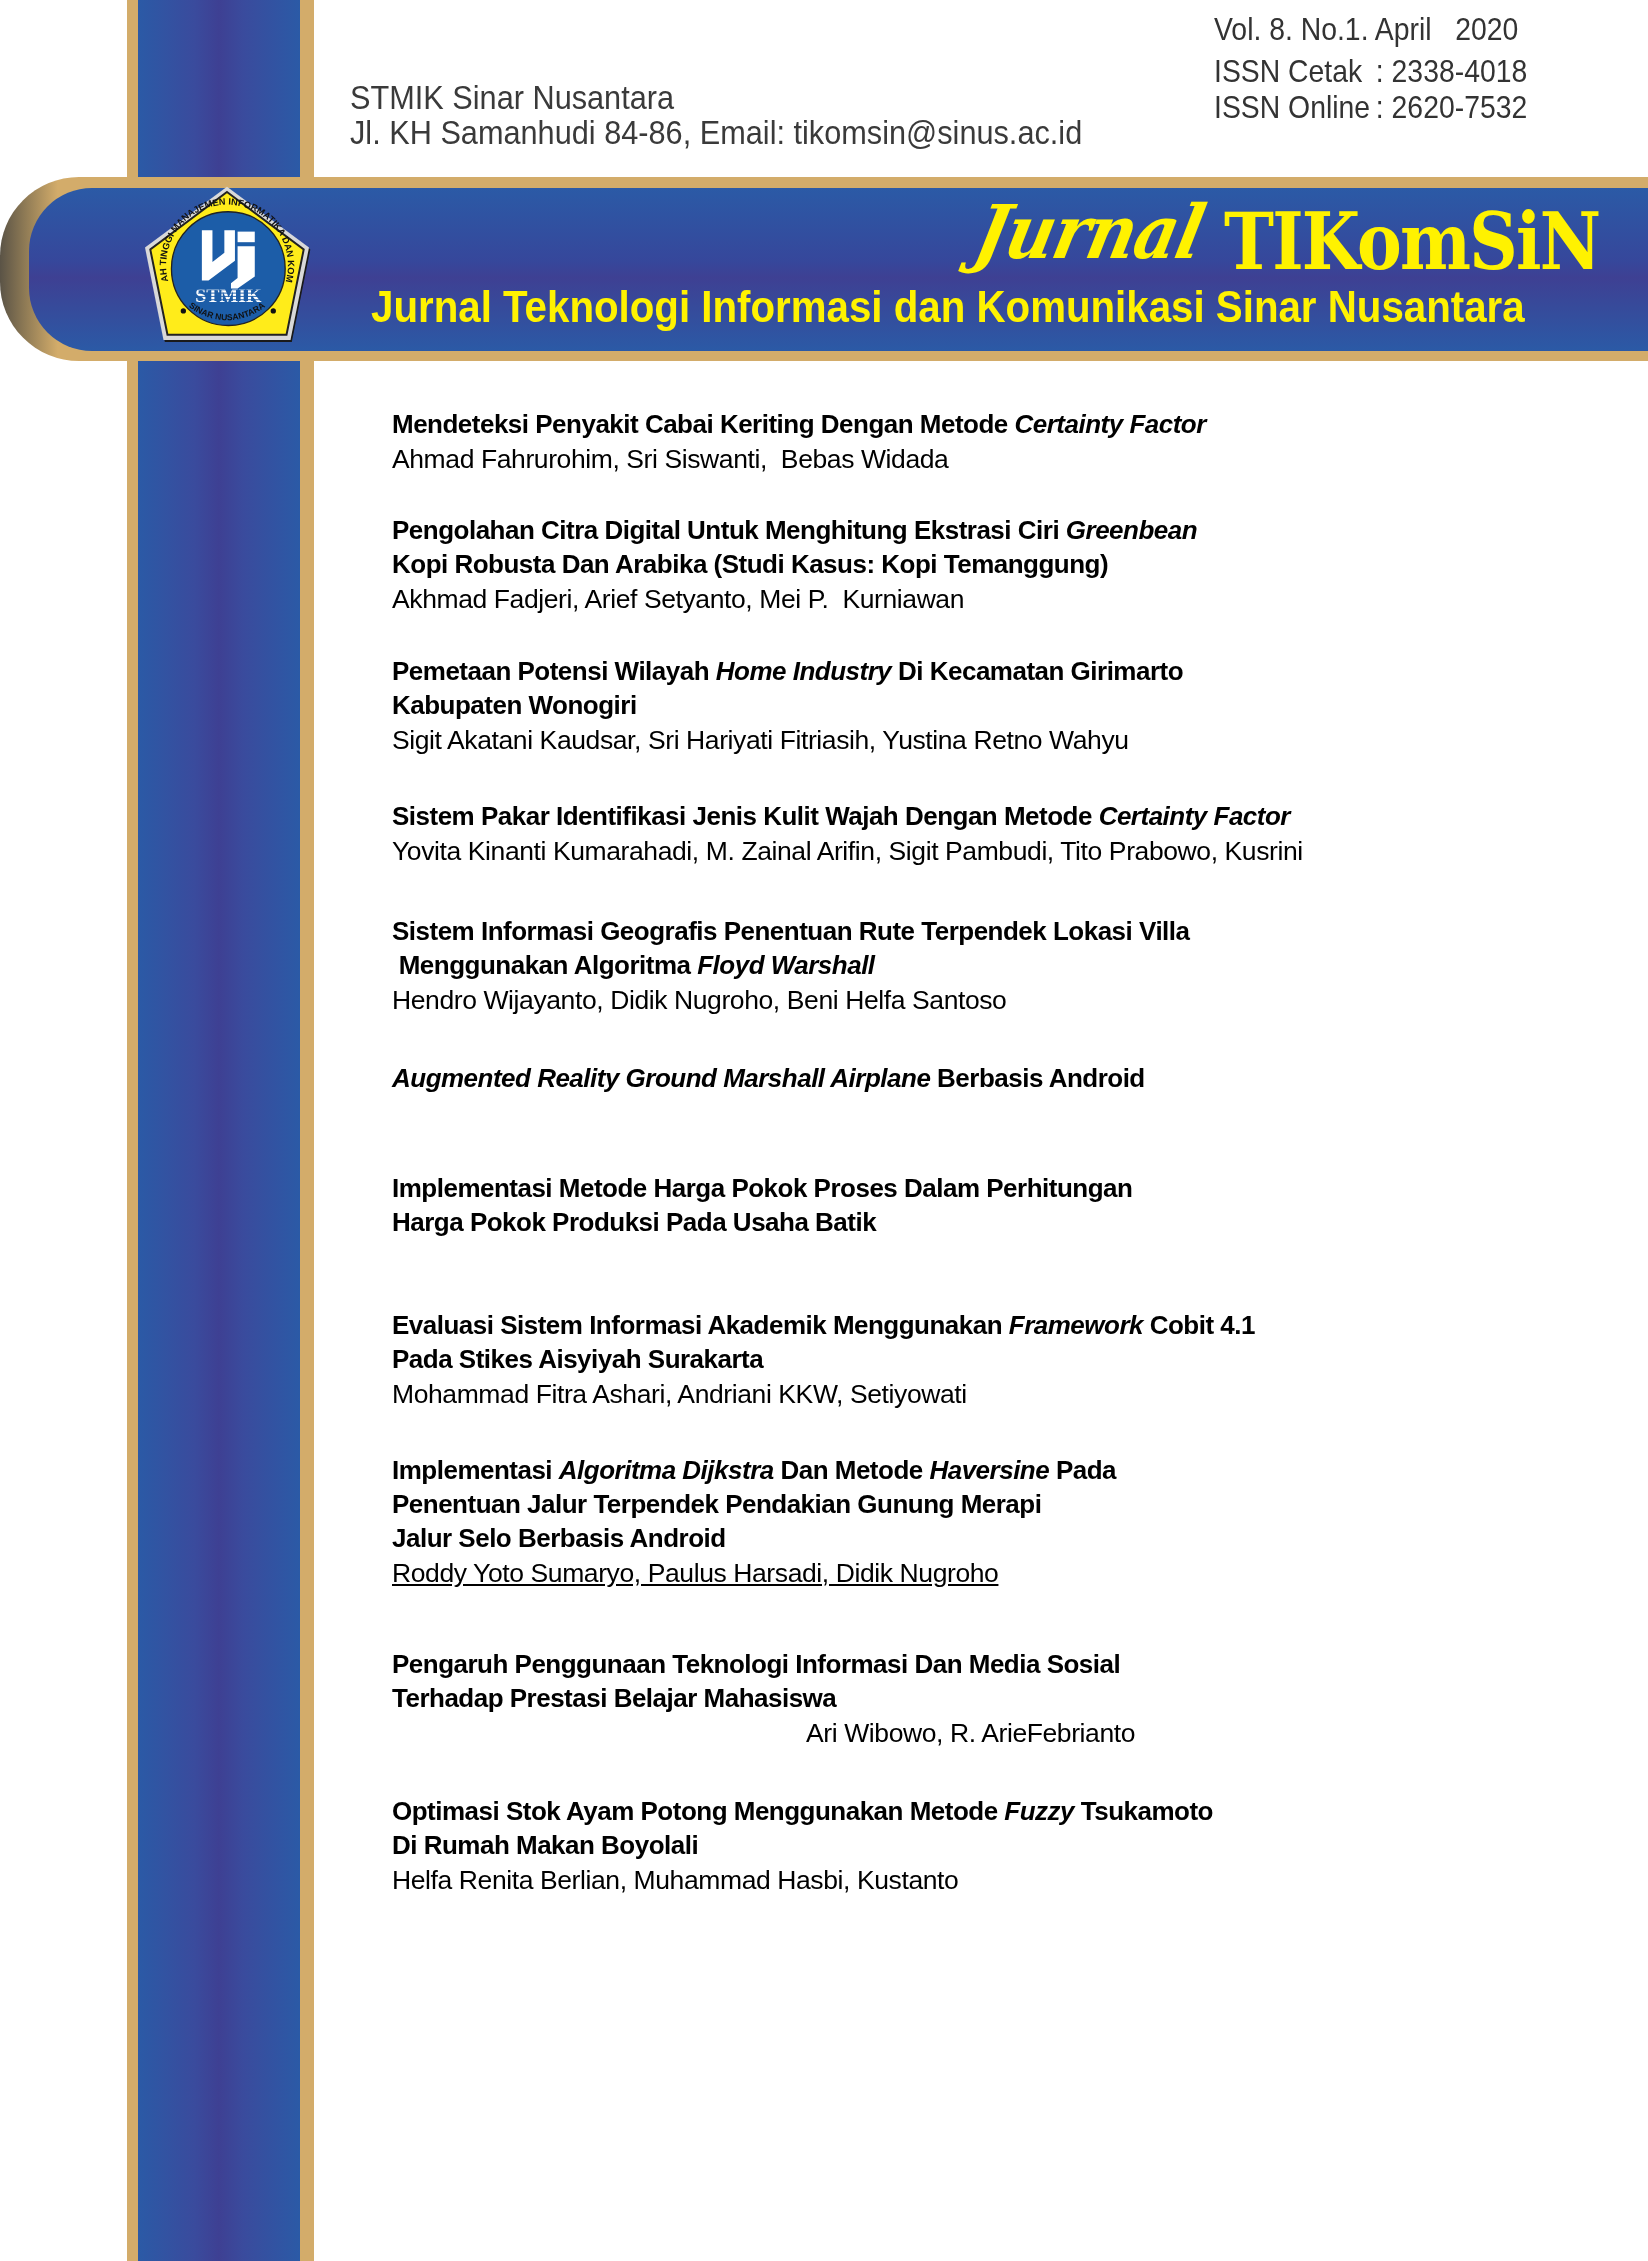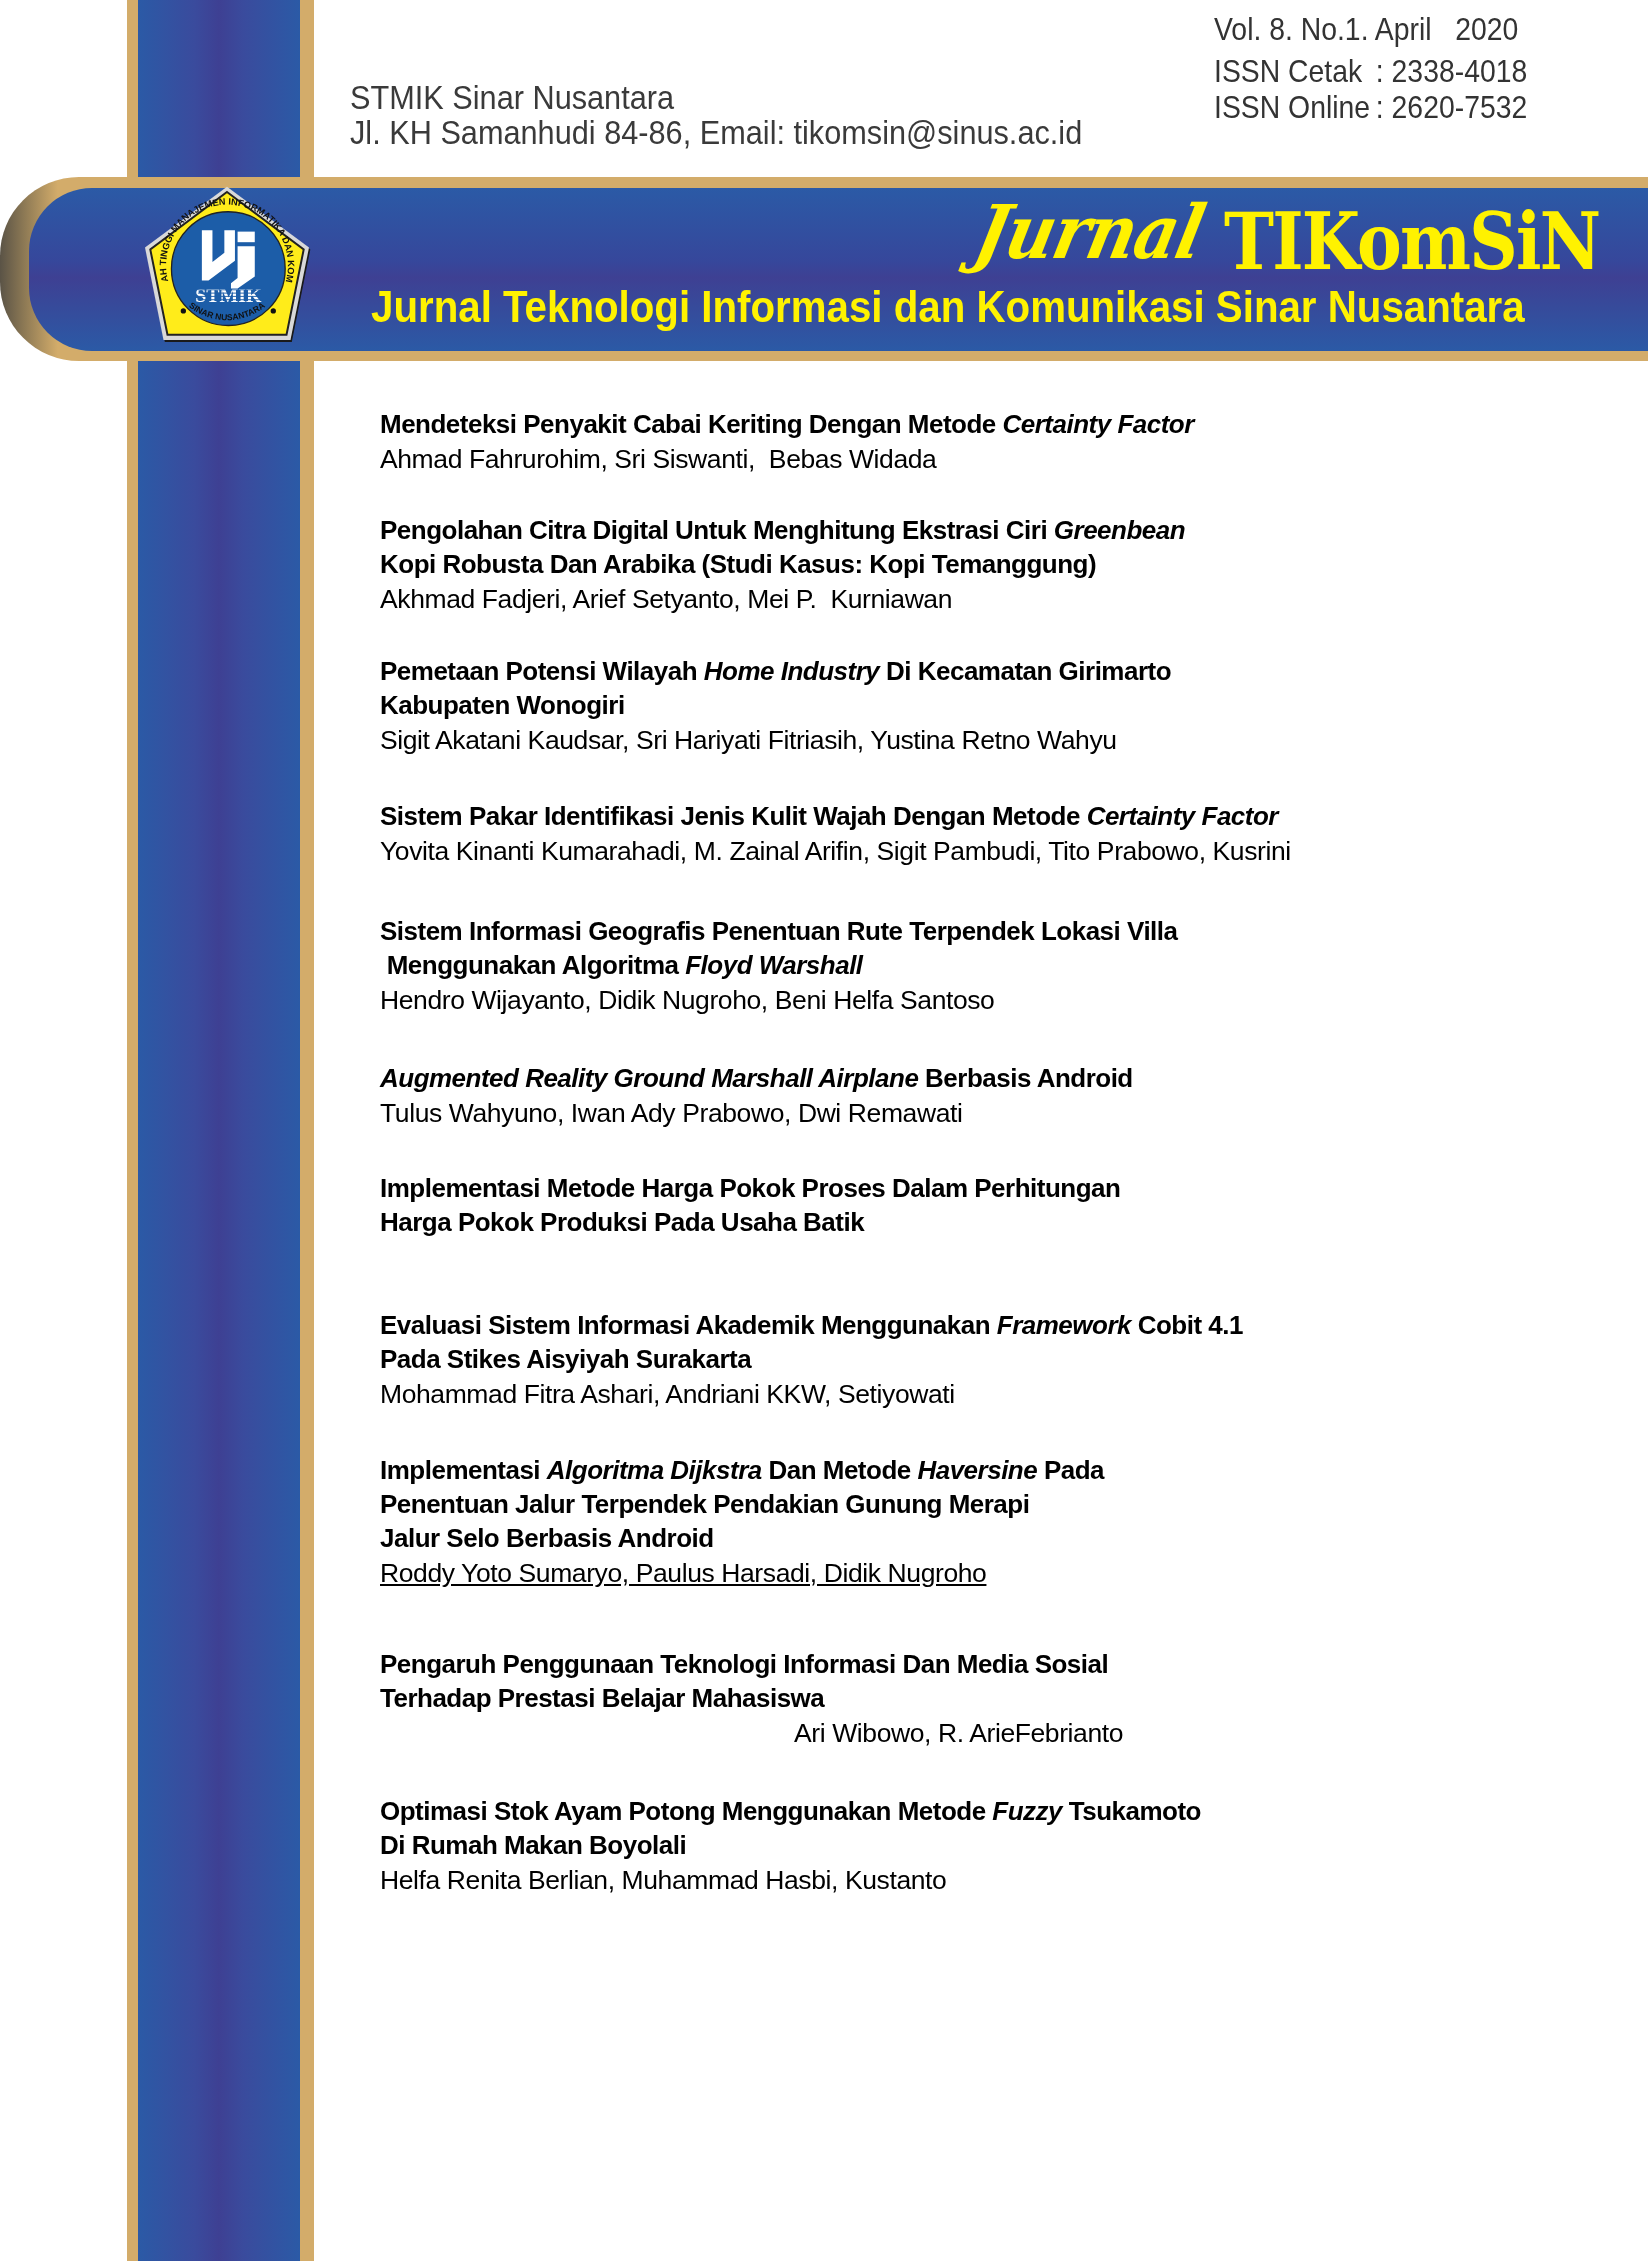--- a/index.html
+++ b/index.html
@@ -38,21 +38,21 @@
   .j-script { position:absolute; left:985px; top:195px; color:#FFF200; font-family:"DejaVu Serif", serif;
               font-style:italic; font-weight:bold; font-size:74px; line-height:1; letter-spacing:-1.3px;
               transform:skewX(-12deg) scaleX(0.9); transform-origin:left top; }
   .j-title { position:absolute; left:1224px; top:203px; color:#FFF200; font-family:"DejaVu Serif", serif;
              font-weight:bold; font-size:78px; line-height:1; letter-spacing:-2px;
              transform:scaleX(0.86); transform-origin:left top; }
   .j-sub { position:absolute; left:371px; top:285px; color:#FFF200; font-weight:bold; font-size:44px;
            line-height:1; white-space:nowrap; transform:scaleX(0.915); transform-origin:left top; }
 
   
-  .article { position:absolute; left:380px; color:#000; }
+  .article { position:absolute; left:392px; color:#000; }
   .article .t { font-weight:bold; font-size:26.5px; line-height:34px; white-space:nowrap;
                 letter-spacing:-0.5px; transform:scaleX(0.98); transform-origin:left top; }
   .article .a { font-size:26.5px; line-height:37px; white-space:nowrap; letter-spacing:-0.4px; }
   .article i { font-style:italic; }
 </style>
 </head>
 <body>
 
 <div class="stripe">
   <div class="stripe-inner"></div>
@@ -130,21 +130,20 @@
       <div class="t"><span style="white-space: pre;">Sistem Pakar Identifikasi Jenis Kulit Wajah Dengan Metode </span><i style="white-space: pre;">Certainty Factor</i></div>
       <div class="a" style="white-space: pre;">Yovita Kinanti Kumarahadi, M. Zainal Arifin, Sigit Pambudi, Tito Prabowo, Kusrini</div>
     </div>
     <div class="article" style="top: 914px;">
       <div class="t"><span style="white-space: pre;">Sistem Informasi Geografis Penentuan Rute Terpendek Lokasi Villa</span></div>
       <div class="t"><span style="white-space: pre;"> Menggunakan Algoritma </span><i style="white-space: pre;">Floyd Warshall</i></div>
       <div class="a" style="white-space: pre;">Hendro Wijayanto, Didik Nugroho, Beni Helfa Santoso</div>
     </div>
     <div class="article" style="top: 1061px;">
       <div class="t"><i style="white-space: pre;">Augmented Reality Ground Marshall Airplane</i><span style="white-space: pre;"> Berbasis Android</span></div>
-      <div class="a" style="white-space: pre;">Tulus Wahyuno, Iwan Ady Prabowo, Dwi Remawati</div>
     </div>
     <div class="article" style="top: 1171px;">
       <div class="t"><span style="white-space: pre;">Implementasi Metode Harga Pokok Proses Dalam Perhitungan</span></div>
       <div class="t"><span style="white-space: pre;">Harga Pokok Produksi Pada Usaha Batik</span></div>
     </div>
     <div class="article" style="top: 1308px;">
       <div class="t"><span style="white-space: pre;">Evaluasi Sistem Informasi Akademik Menggunakan </span><i style="white-space: pre;">Framework</i><span style="white-space: pre;"> Cobit 4.1</span></div>
       <div class="t"><span style="white-space: pre;">Pada Stikes Aisyiyah Surakarta</span></div>
       <div class="a" style="white-space: pre;">Mohammad Fitra Ashari, Andriani KKW, Setiyowati</div>
     </div>

